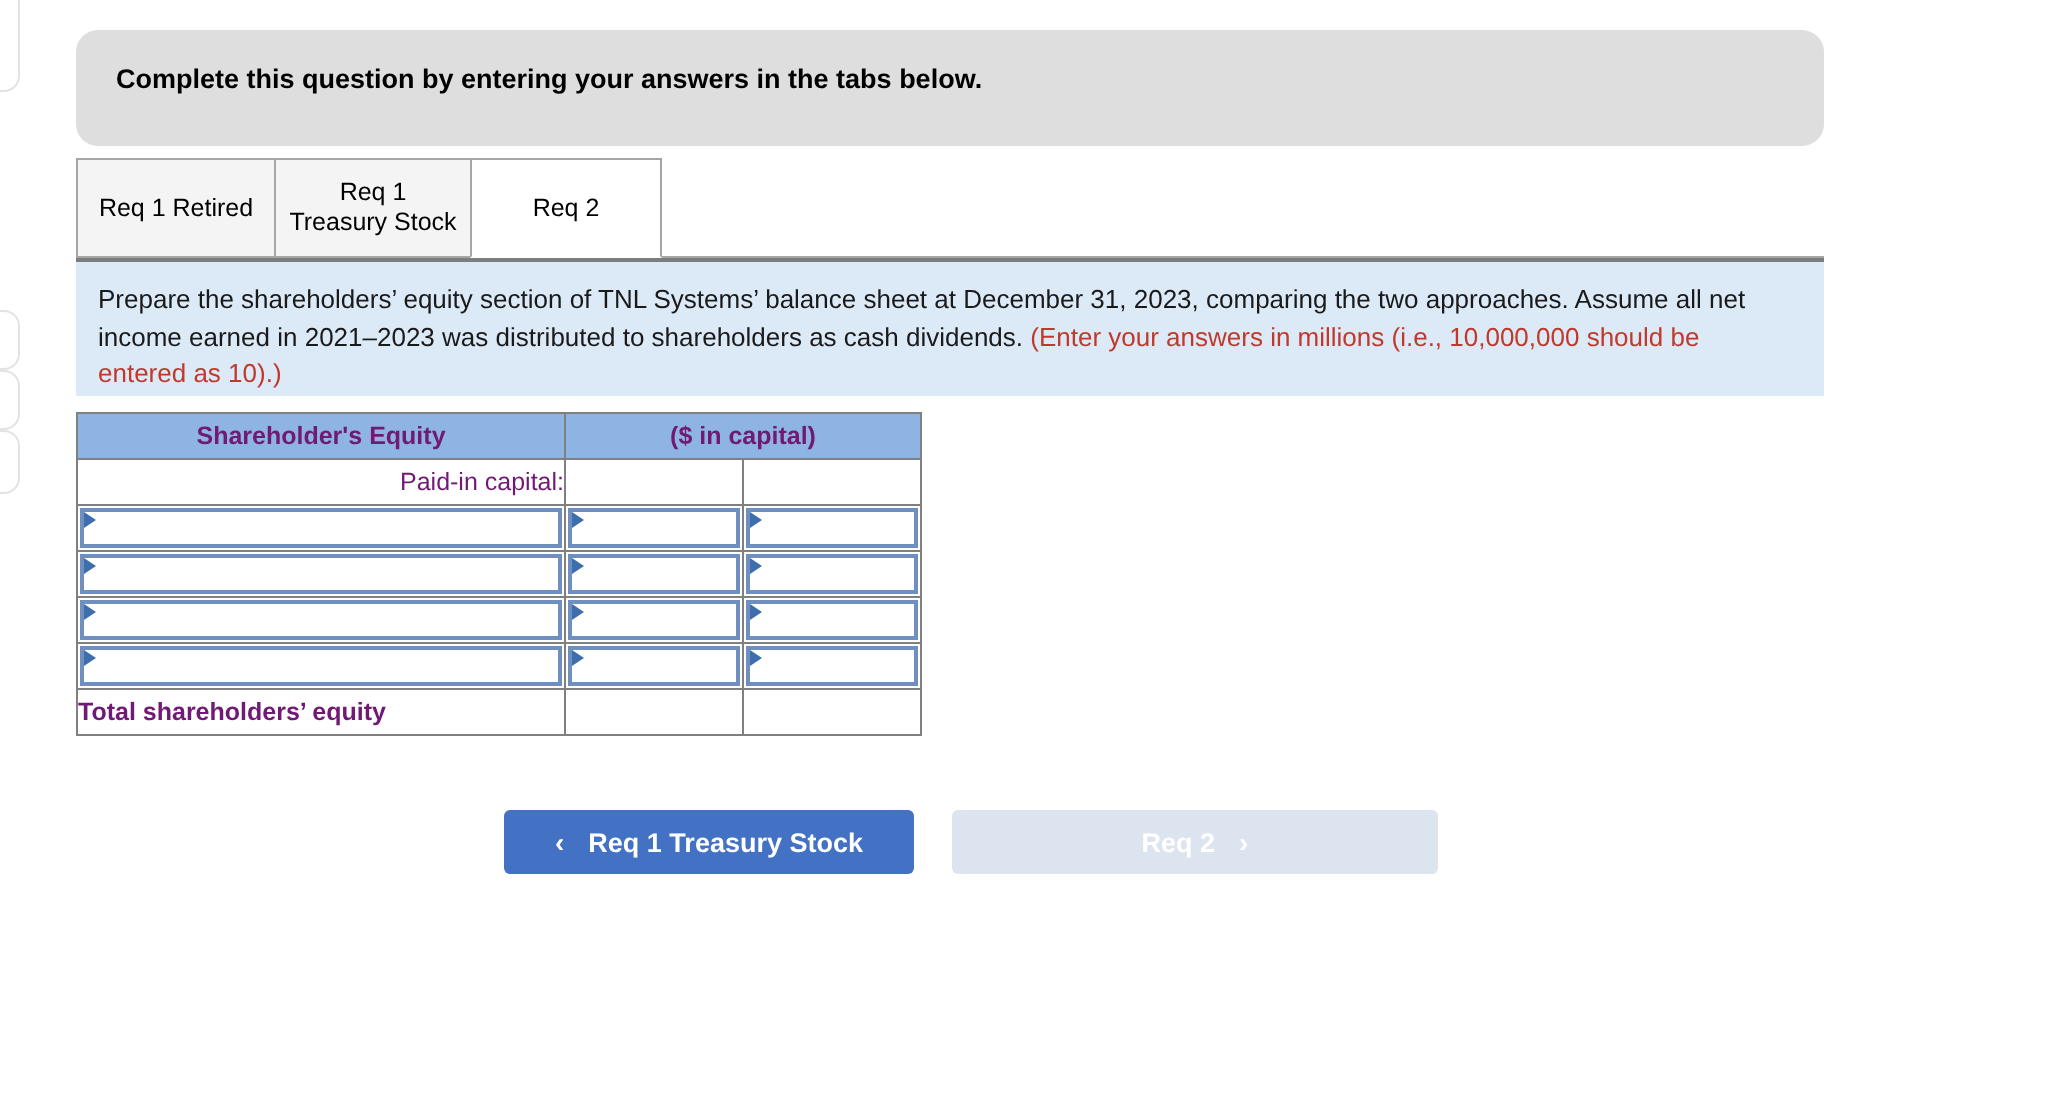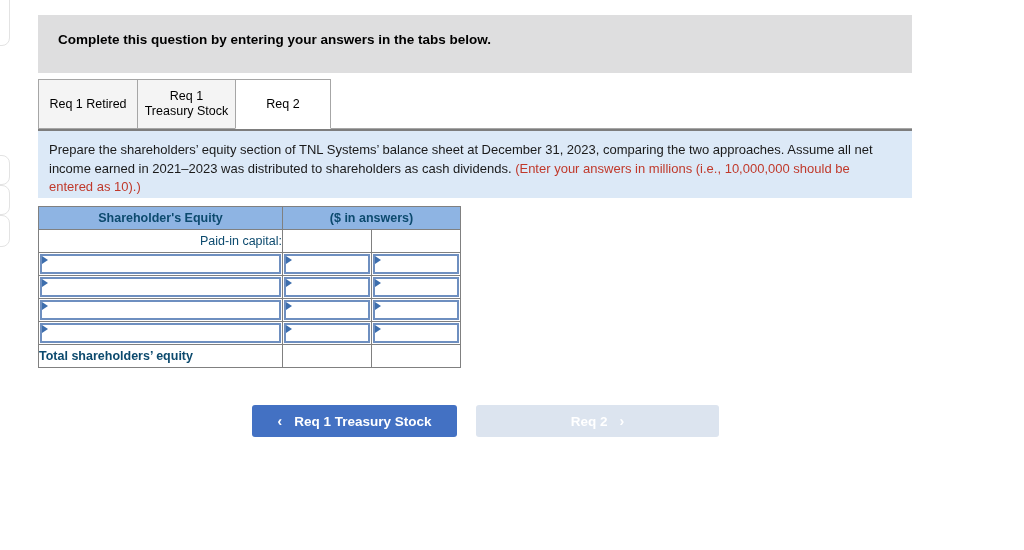--- a/index.html
+++ b/index.html
@@ -34,20 +34,21 @@
 
   
   #banner {
     position: absolute;
     left: 38px;
     top: 15px;
     width: 874px;
     height: 58px;
     background: #dededf;
     box-sizing: border-box;
+    border-radius: 11px;
   }
   #banner-text {
     position: absolute;
     left: 20px;
     top: 17px;
     font-size: 13.5px;
     font-weight: bold;
     color: #000000;
     white-space: nowrap;
   }
@@ -117,21 +118,21 @@
   #req-text .note { color: #c0392b; }
 
   
   #sheet {
     position: absolute;
     left: 38px;
     top: 206px;
     border-collapse: collapse;
     table-layout: fixed;
     font-size: 12.5px;
-    color: #0c4a6e;
+    color: #701a75;
   }
   #sheet td {
     border: 1px solid #808080;
     padding: 0;
     box-sizing: border-box;
     height: 23px;
   }
   .col-label { width: 244px; }
   .col-val   { width: 89px;  }
 
@@ -260,21 +261,21 @@
 
   <table id="sheet">
     <colgroup>
       <col class="col-label">
         <col class="col-val">
         <col class="col-val">
     </colgroup>
     <tbody>
       <tr>
         <td class="hdr">Shareholder's Equity</td>
-        <td class="hdr" colspan="2">($ in answers)</td>
+        <td class="hdr" colspan="2">($ in capital)</td>
       </tr>
 
       <tr>
         <td class="lbl-cell">Paid-in capital:</td>
         <td></td>
         <td></td>
       </tr>
 
       <tr>
         <td class="inp">

